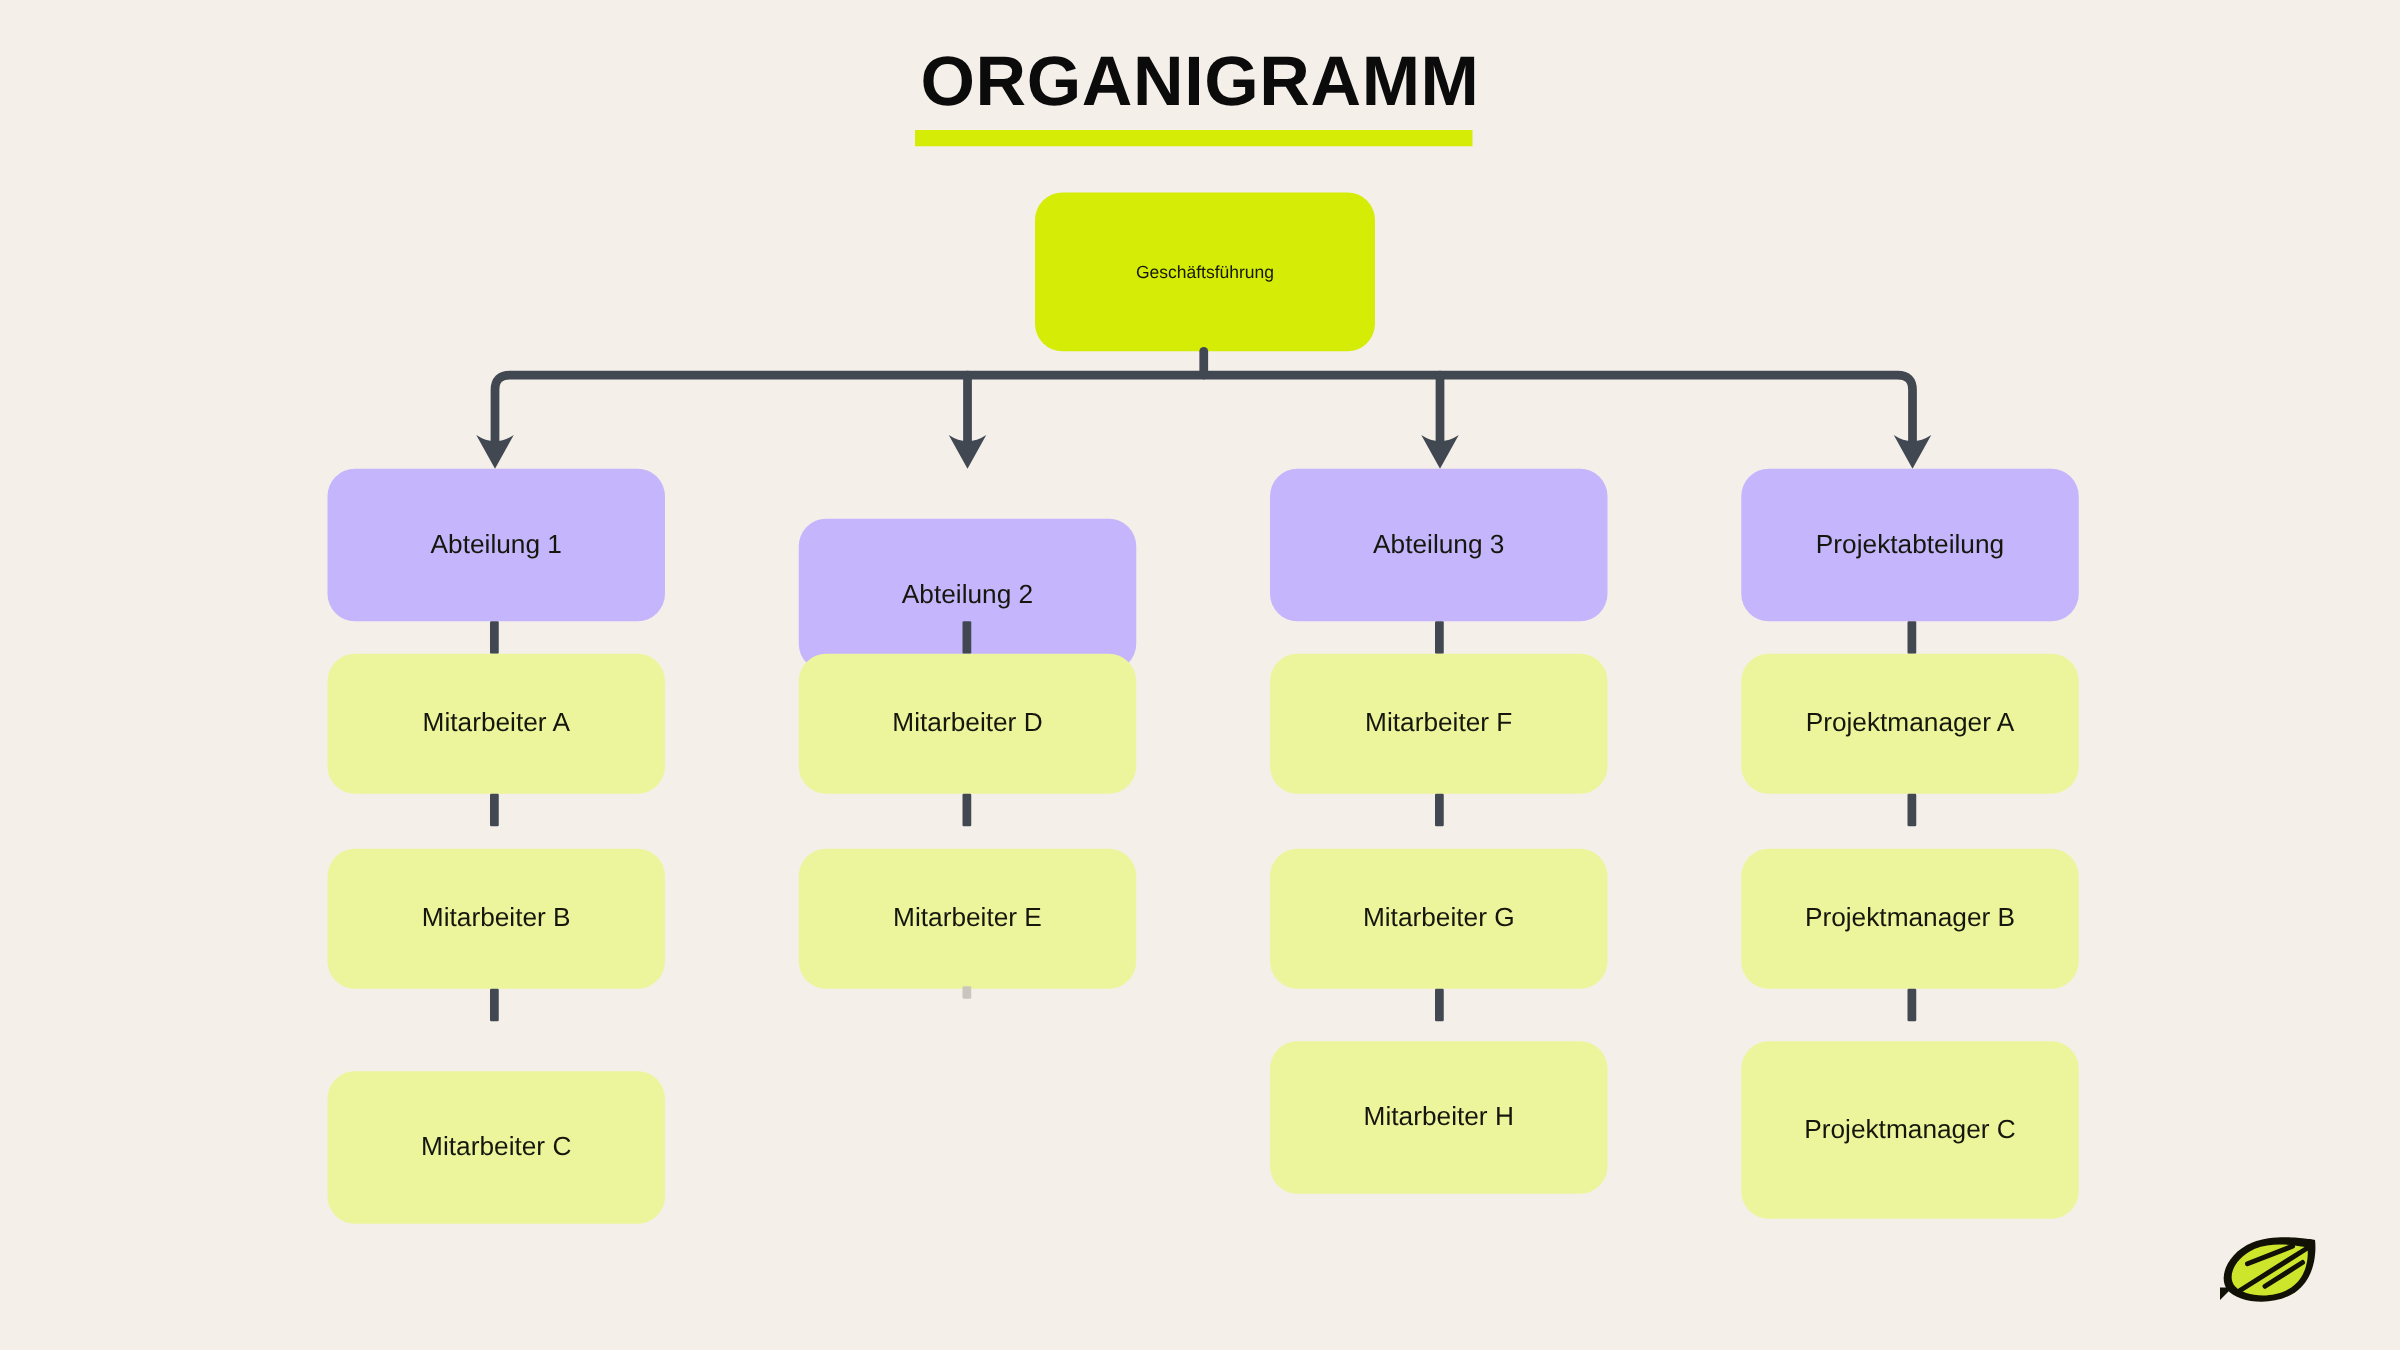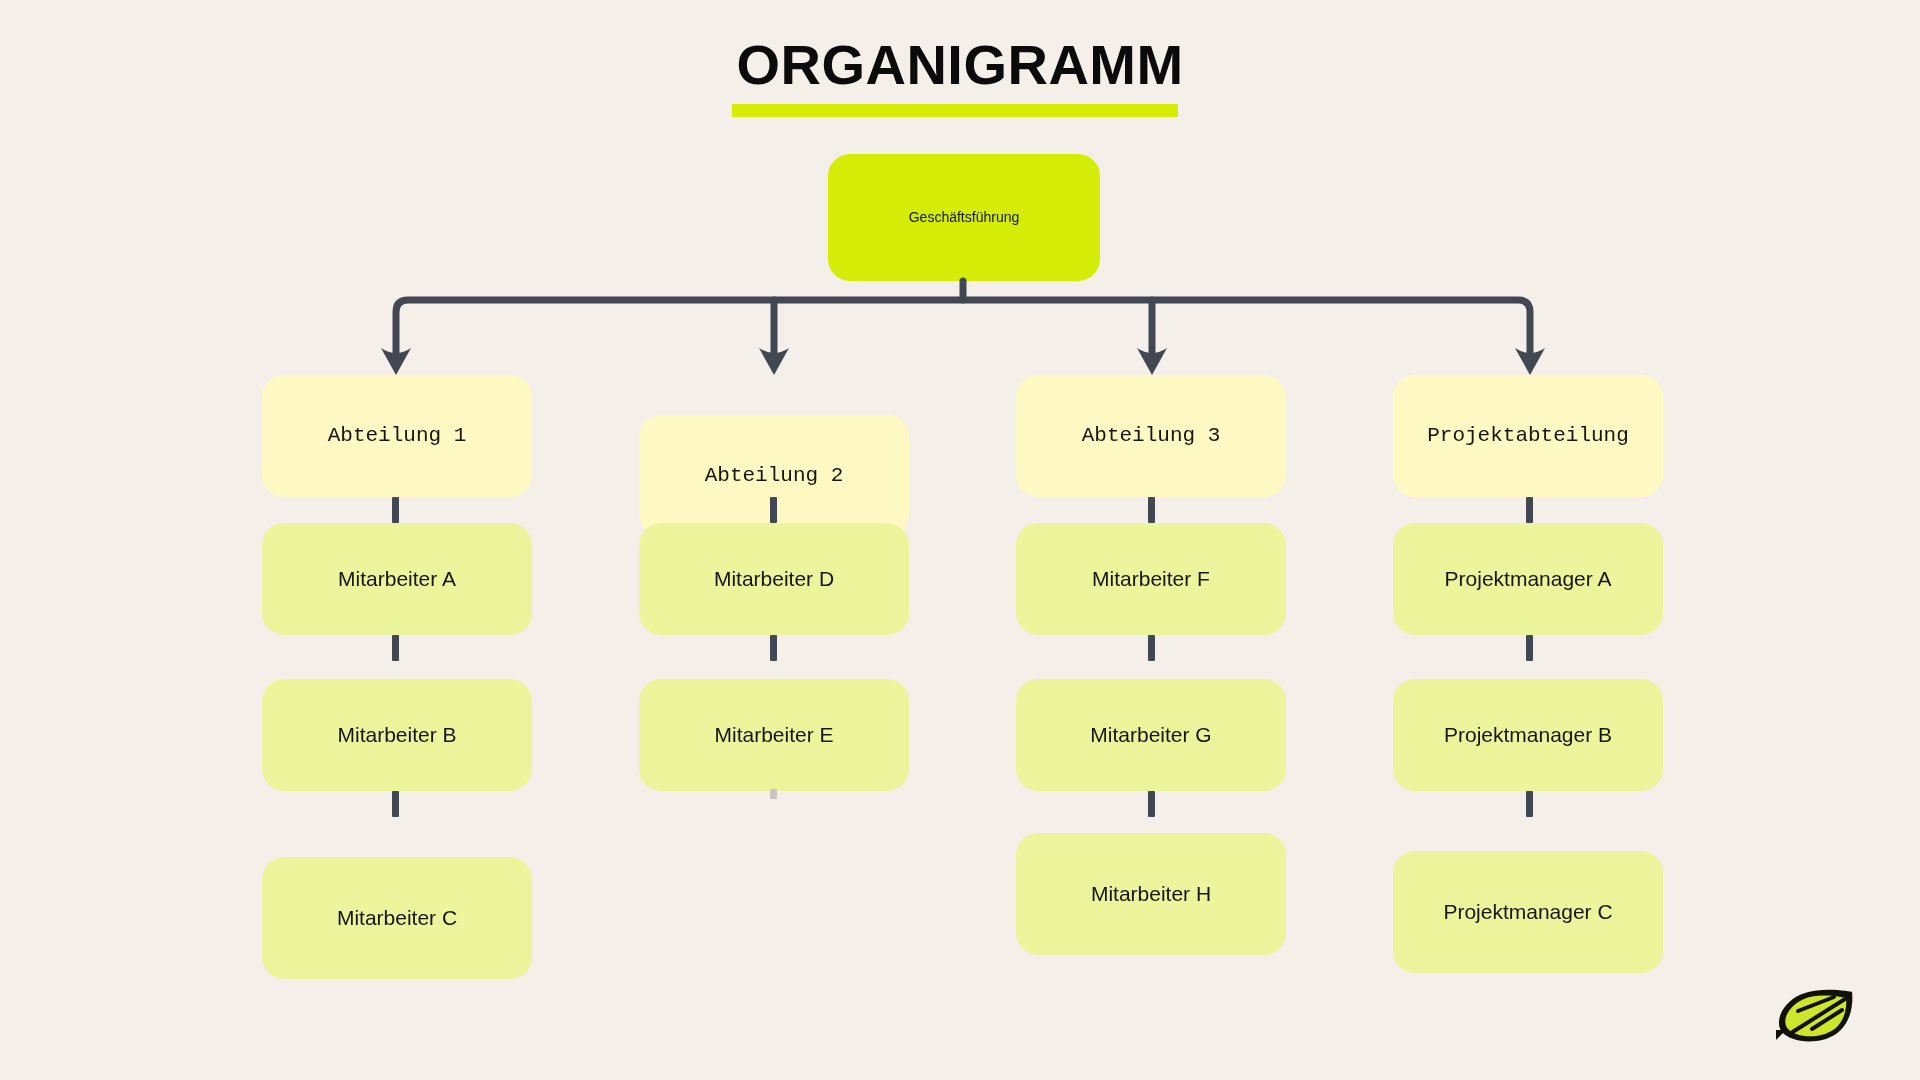--- a/index.html
+++ b/index.html
@@ -56,22 +56,21 @@
     font-size: 21px;
     font-weight: 400;
     padding: 4px 10px;
     line-height: 1.25;
   }
   .node.root {
     background: #D4EC06;
     font-size: 14px;
   }
   .node.dept {
-    background: #fef9c3;
-    font-family: Liberation Mono, monospace;
+    background: #c4b5fd;
   }
   .node.staff {
     background: #EDF59C;
     text-align: right;
   }
 
   
   .v-stub {
     position: absolute;
     width: 7px;
@@ -189,21 +188,21 @@
   <div class="node staff" style="left:1393px; top:523px; width:270px; height:112px;">
     <span>Projektmanager A</span>
   </div>
   <div class="v-stub" style="left:1526px; top:635px; height:26px;"></div>
 
   <div class="node staff" style="left:1393px; top:679px; width:270px; height:112px;">
     <span>Projektmanager B</span>
   </div>
   <div class="v-stub" style="left:1526px; top:791px; height:26px;"></div>
 
-  <div class="node staff" style="left:1393px; top:851px; width:270px; height:122px;">
+  <div class="node staff" style="left:1393px; top:833px; width:270px; height:142px;">
     <span>Projektmanager C</span>
   </div>
 
   <svg id="leaf-logo" viewBox="0 0 92 62" xmlns="http://www.w3.org/2000/svg">
     <path d="M8 54 L8 44 L18 44 Z" fill="#111106"></path>
     <path d="M84 6 C84 6 88 34 68 48 C50 60 22 56 14 46 C6 36 14 16 34 8 C54 0 84 6 84 6 Z" fill="#111106"></path>
     <path d="M78 12 C78 12 81 33 65 44 C50 54 27 51 20 43 C13 35 20 20 36 13 C52 6 78 12 78 12 Z" fill="#CDE62B"></path>
     <g stroke="#111106" stroke-width="4" stroke-linecap="round" fill="none">
       <path d="M77 13 L23 47"></path>
       <path d="M74 24 L44 43"></path>

